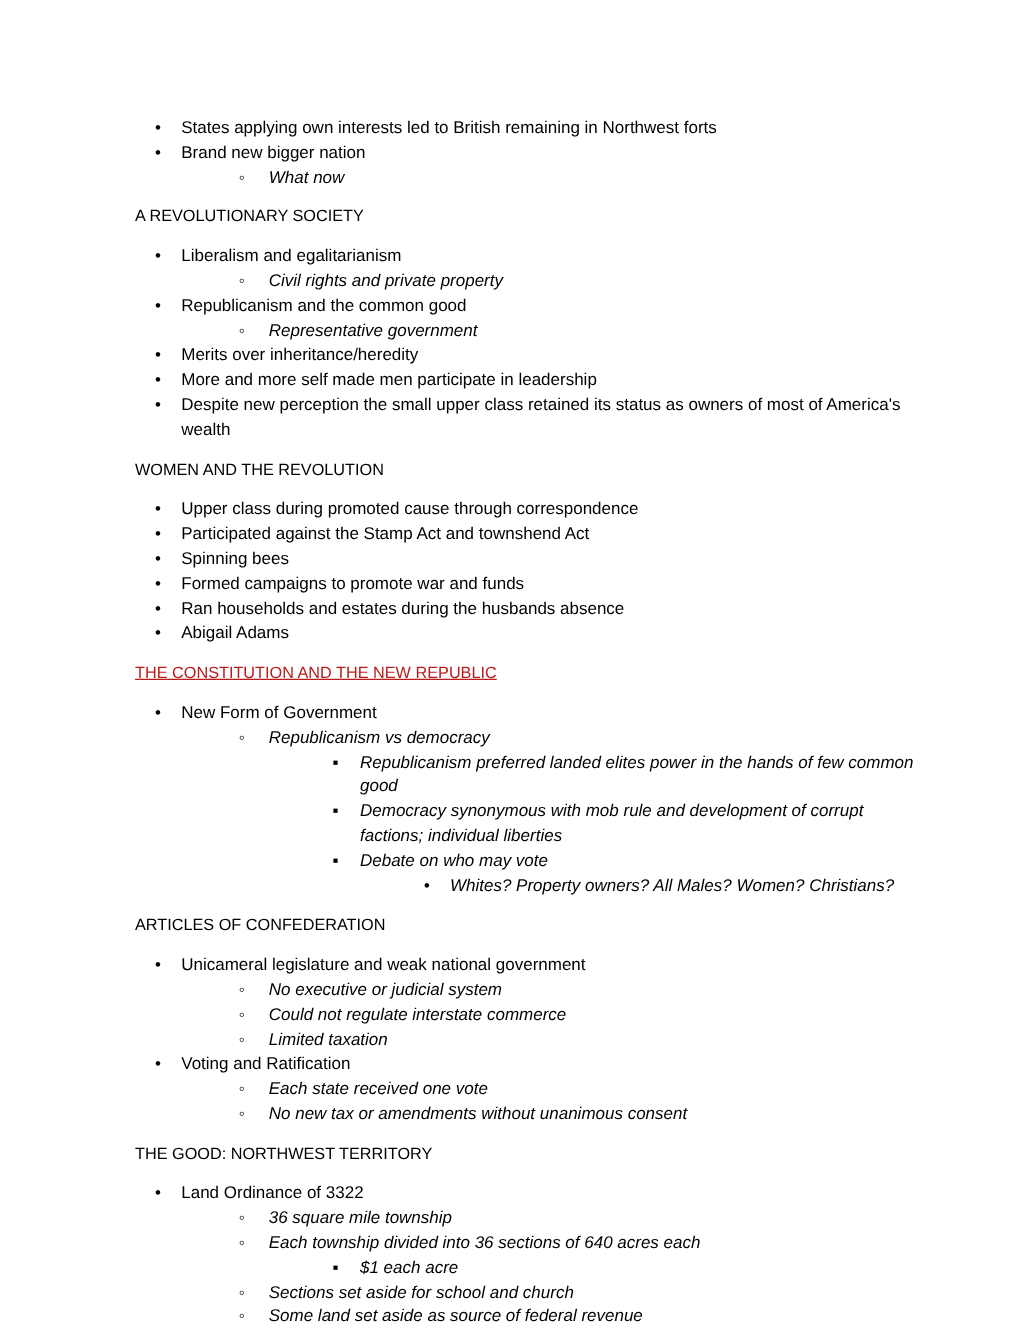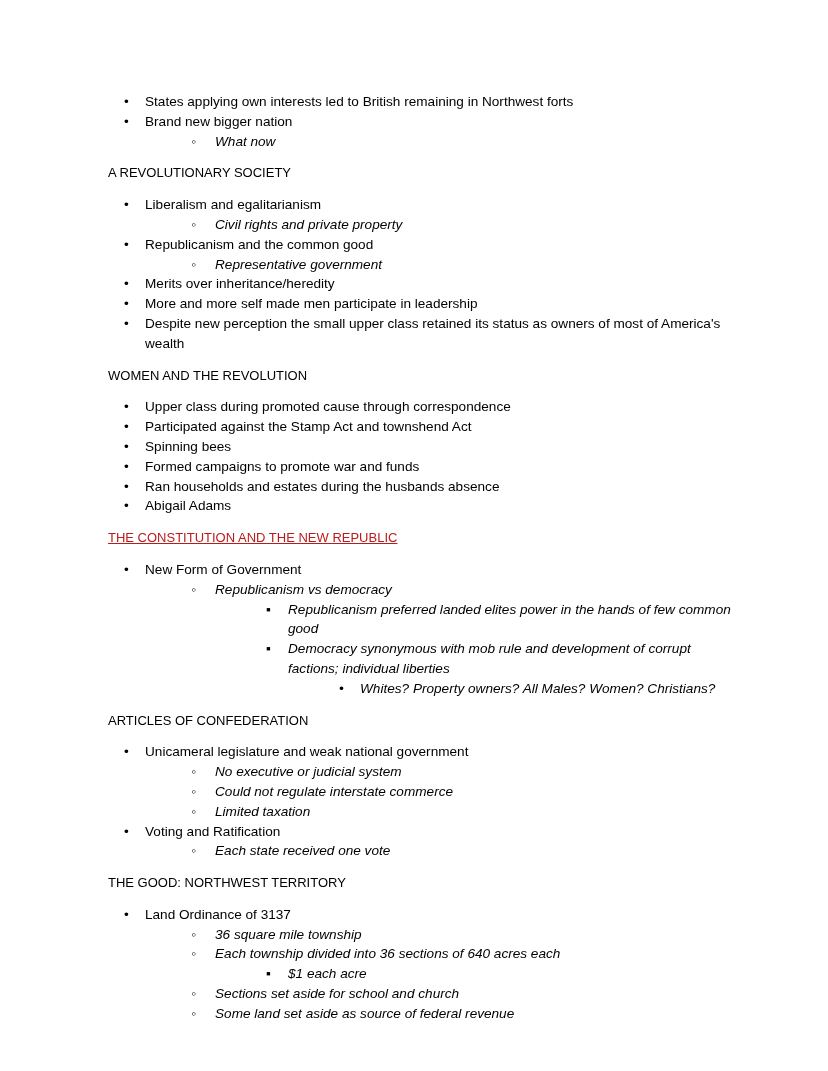--- a/index.html
+++ b/index.html
@@ -176,20 +176,21 @@
             <li>
               <span class="li-text">Republicanism vs democracy</span>
               <ul class="outline lvl3">
                 <li>
                   <span class="li-text">Republicanism preferred landed elites power in the hands of few common good</span>
                 </li>
                 <li>
                   <span class="li-text">Democracy synonymous with mob rule and development of corrupt factions; individual liberties</span>
                 </li>
                 <li>
+                  <span class="li-text">Debate on who may vote</span>
                   <ul class="outline lvl4">
                     <li>
                       <span class="li-text">Whites? Property owners? All Males? Women? Christians?</span>
                     </li>
                   </ul>
                 </li>
               </ul>
             </li>
           </ul>
         </li>
@@ -207,25 +208,28 @@
               <span class="li-text">Limited taxation</span>
             </li>
           </ul>
         </li>
         <li>
           <span class="li-text">Voting and Ratification</span>
           <ul class="outline lvl2">
             <li>
               <span class="li-text">Each state received one vote</span>
             </li>
+            <li>
+              <span class="li-text">No new tax or amendments without unanimous consent</span>
+            </li>
           </ul>
         </li>
       </ul><div class="section-heading">THE GOOD: NORTHWEST TERRITORY</div><ul class="outline lvl1">
         <li>
-          <span class="li-text">Land Ordinance of 3137</span>
+          <span class="li-text">Land Ordinance of 3322</span>
           <ul class="outline lvl2">
             <li>
               <span class="li-text">36 square mile township</span>
             </li>
             <li>
               <span class="li-text">Each township divided into 36 sections of 640 acres each</span>
               <ul class="outline lvl3">
                 <li>
                   <span class="li-text">$1 each acre</span>
                 </li>

